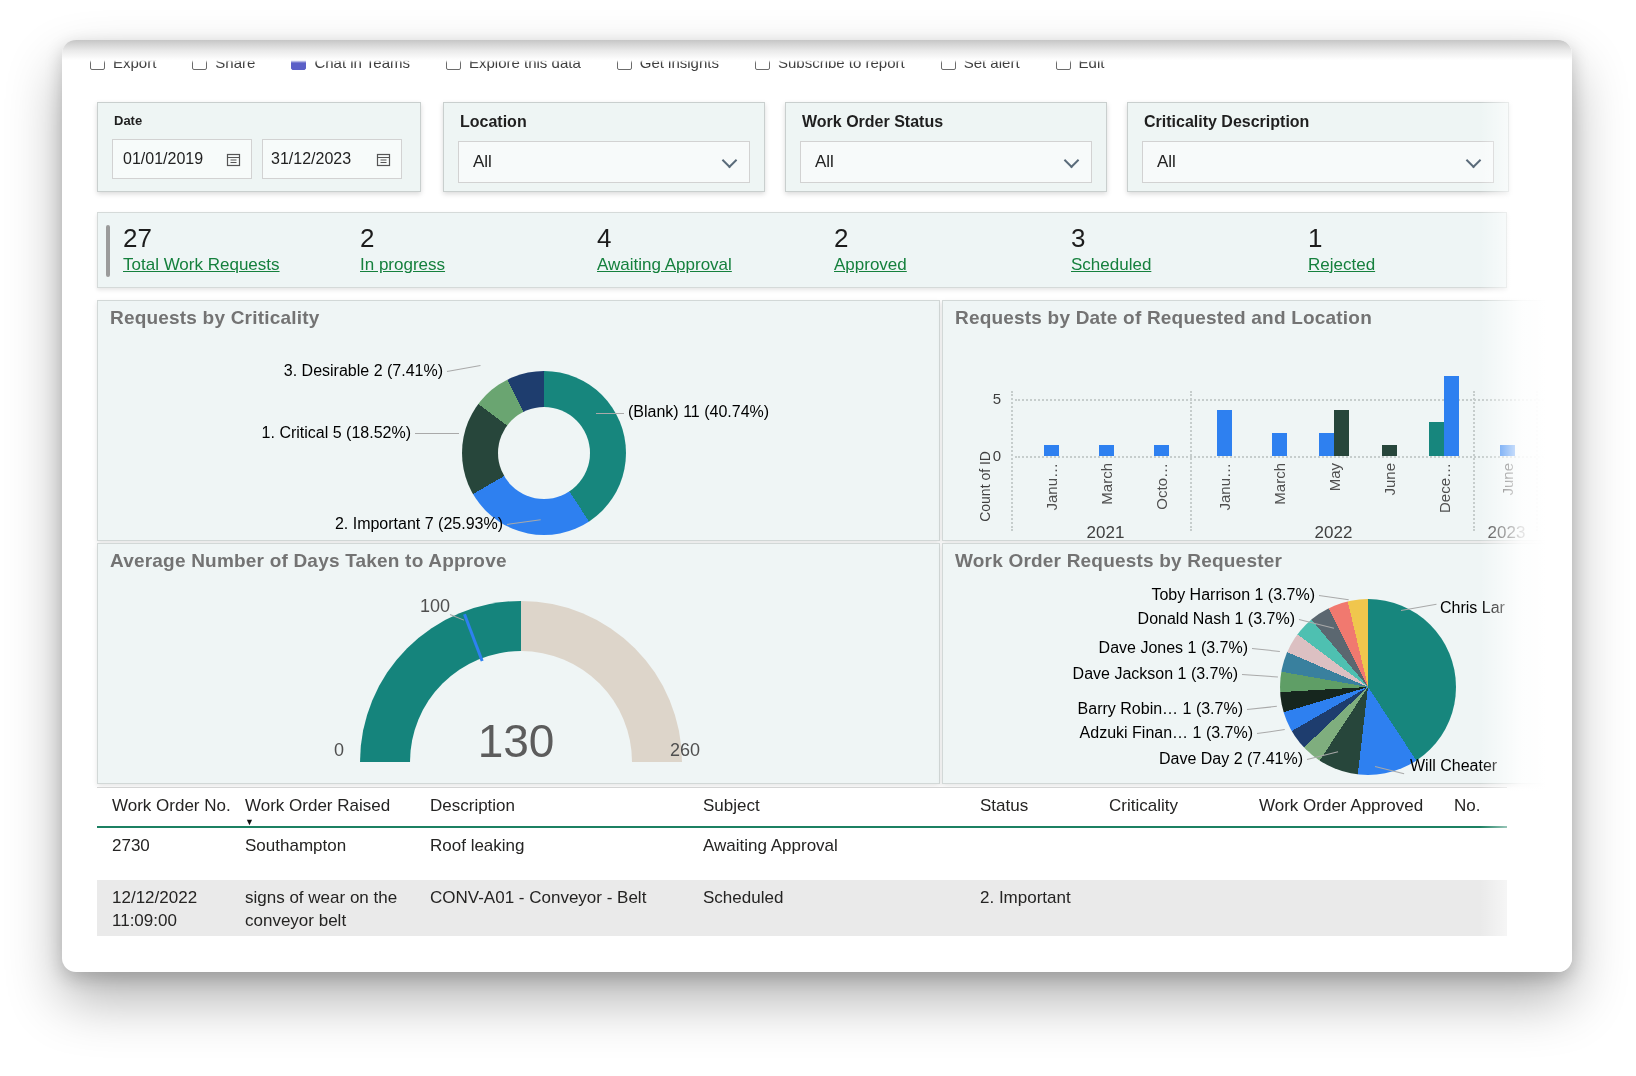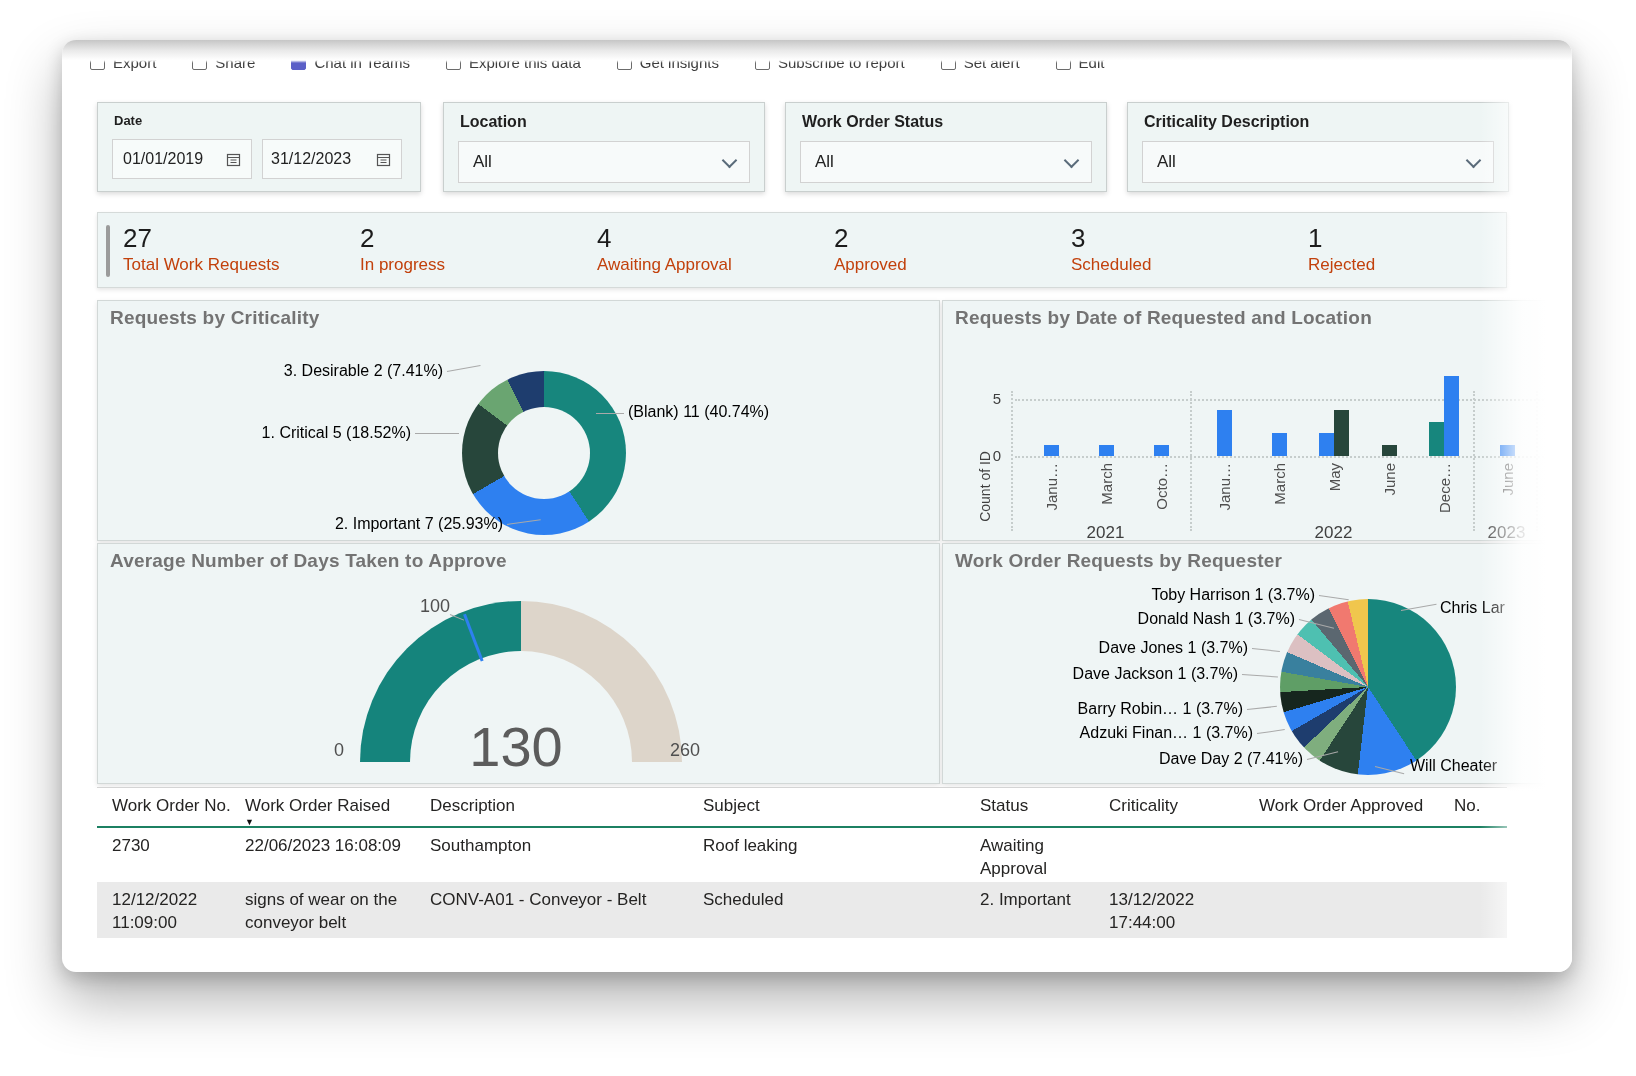--- a/index.html
+++ b/index.html
@@ -29,21 +29,21 @@
       padding:0 14px;box-sizing:border-box;font-size:17px;color:#222;cursor:pointer;}
   .chev{width:9px;height:9px;border-right:2px solid #5a6b7a;border-bottom:2px solid #5a6b7a;
         transform:rotate(45deg);margin-top:-4px;flex:none;}
   
   .kpi-strip{position:absolute;left:35px;top:172px;width:1410px;height:76px;background:#eef5f5;
              border:1px solid #d5dad9;box-shadow:0 2px 4px rgba(0,0,0,.10);display:flex;
              align-items:center;padding-left:25px;box-sizing:border-box;}
   .kpi-thumb{position:absolute;left:8px;top:12px;width:4px;height:52px;background:#9b9b9b;border-radius:2px;}
   .kpi{width:237px;flex:none;}
   .kpi-val{font-size:26px;color:#1c1c1c;line-height:30px;}
-  .kpi-lab{font-size:17px;color:#c2410c;line-height:24px;}
+  .kpi-lab{font-size:17px;color:#15803d;line-height:24px;text-decoration:underline;}
   
   .panel{position:absolute;background:#eff5f5;border:1px solid #d2d8d7;box-shadow:0 2px 5px rgba(0,0,0,.10);
          box-sizing:border-box;overflow:hidden;}
   .ptitle{position:absolute;left:12px;top:6px;font-size:19px;font-weight:700;color:#737373;letter-spacing:.2px;}
   .plab{position:absolute;font-size:16px;color:#000000;white-space:nowrap;}
   .plab.r{text-align:right;}
   .lead{position:absolute;height:1px;background:#a9a9a9;transform-origin:0 50%;}
   
   .donut{position:absolute;left:364px;top:70px;width:164px;height:164px;border-radius:50%;}
   .donut .hole{position:absolute;inset:36px;border-radius:50%;background:#eff5f5;}
@@ -57,21 +57,21 @@
         transform-origin:0 0;transform:rotate(-90deg) translateX(-100%);}
   .ylab{position:absolute;font-size:14px;color:#3f3f3f;white-space:nowrap;
         transform-origin:0 0;transform:rotate(-90deg) translateX(-100%);}
   .year{position:absolute;top:222px;width:120px;text-align:center;font-size:17px;color:#3f3f3f;}
   
   .gauge-wrap{position:absolute;left:262px;top:57px;width:322px;height:162px;overflow:hidden;}
   .gauge-circle{position:absolute;left:0;top:0;width:322px;height:322px;border-radius:50%;}
   .ghole{position:absolute;left:50px;top:50px;width:222px;height:222px;border-radius:50%;background:#eff5f5;}
   .gmark{position:absolute;left:421px;top:60px;width:3px;height:158px;transform-origin:50% 100%;}
   .gmark-line{width:3px;height:50px;background:#2e80f0;}
-  .gval{position:absolute;left:318px;top:170px;width:200px;text-align:center;font-size:56px;
+  .gval{position:absolute;left:318px;top:170px;width:200px;text-align:center;font-size:46px;
         font-weight:300;color:#5c5c5c;}
   .gmin,.gmax,.gtarget{position:absolute;font-size:18px;color:#4f4f4f;}
   
   .wtable{position:absolute;left:35px;top:747px;width:1410px;background:#fff;border-top:1px solid #d4d4d4;
           font-size:17px;color:#252423;}
   .trow{display:grid;grid-template-columns:148px 185px 273px 277px 129px 150px 195px 1fr;}
   .trow.head{height:38px;border-bottom:2px solid #1c8062;}
   .trow.r1{min-height:52px;}
   .trow.r2{min-height:56px;background:#eaeaea;}
   .td{padding:6px 10px 2px 0;line-height:23px;}
@@ -296,34 +296,32 @@
         <div class="td">Description</div>
         <div class="td">Subject</div>
         <div class="td">Status</div>
         <div class="td">Criticality</div>
         <div class="td">Work Order Approved</div>
         <div class="td">No.</div>
       </div>
     <div id="table-body">
         <div class="trow r1">
           <div class="td">2730</div>
-          <div class="td">22/06/2023 16:08:09</div>
           <div class="td">Southampton</div>
           <div class="td">Roof leaking</div>
           <div class="td">Awaiting Approval</div>
           <div class="td"></div>
           <div class="td"></div>
           <div class="td"></div>
         </div>
         <div class="trow r2">
           <div class="td">12/12/2022 11:09:00</div>
           <div class="td">signs of wear on the conveyor belt</div>
           <div class="td">CONV-A01 - Conveyor - Belt</div>
           <div class="td">Scheduled</div>
           <div class="td">2. Important</div>
-          <div class="td">13/12/2022 17:44:00</div>
           <div class="td"></div>
         </div>
       </div>
   </div>
 
   <div class="right-fade"></div>
 </div>
 
 </body></html>

